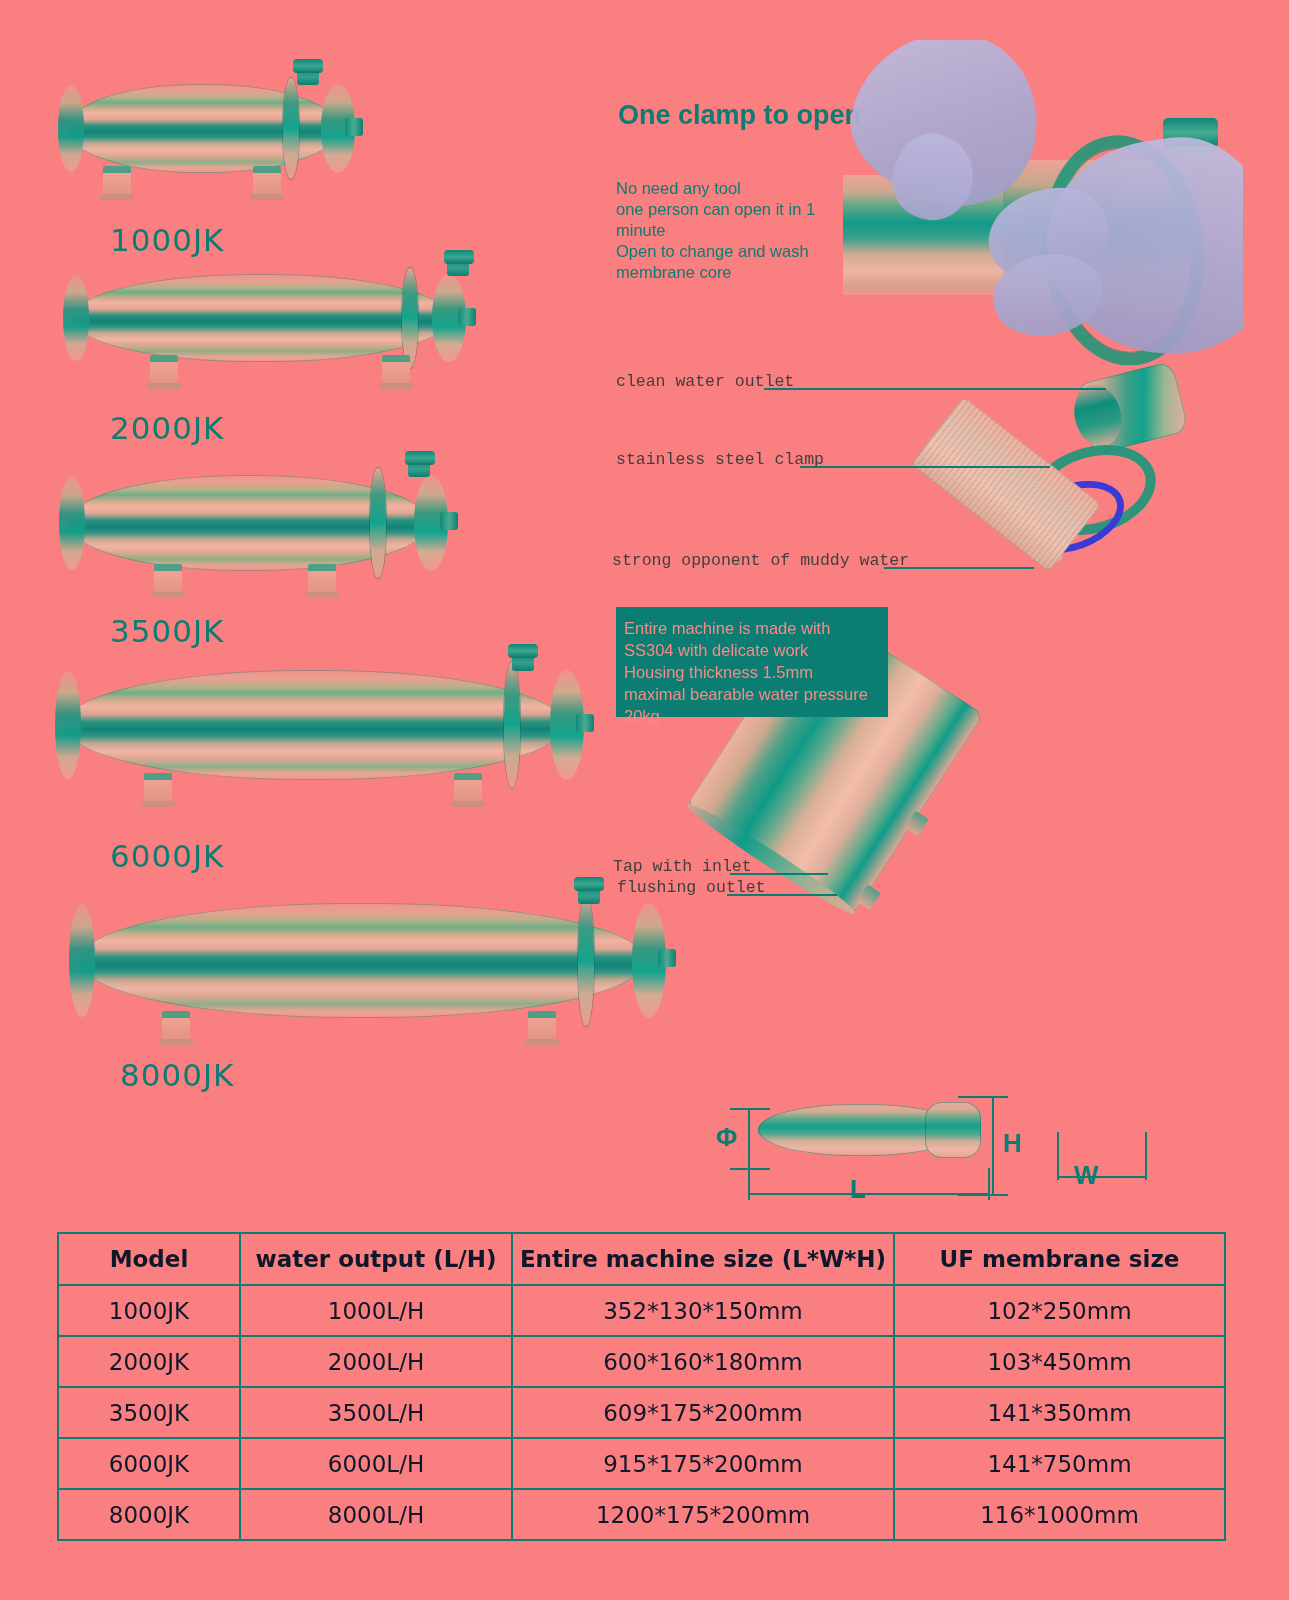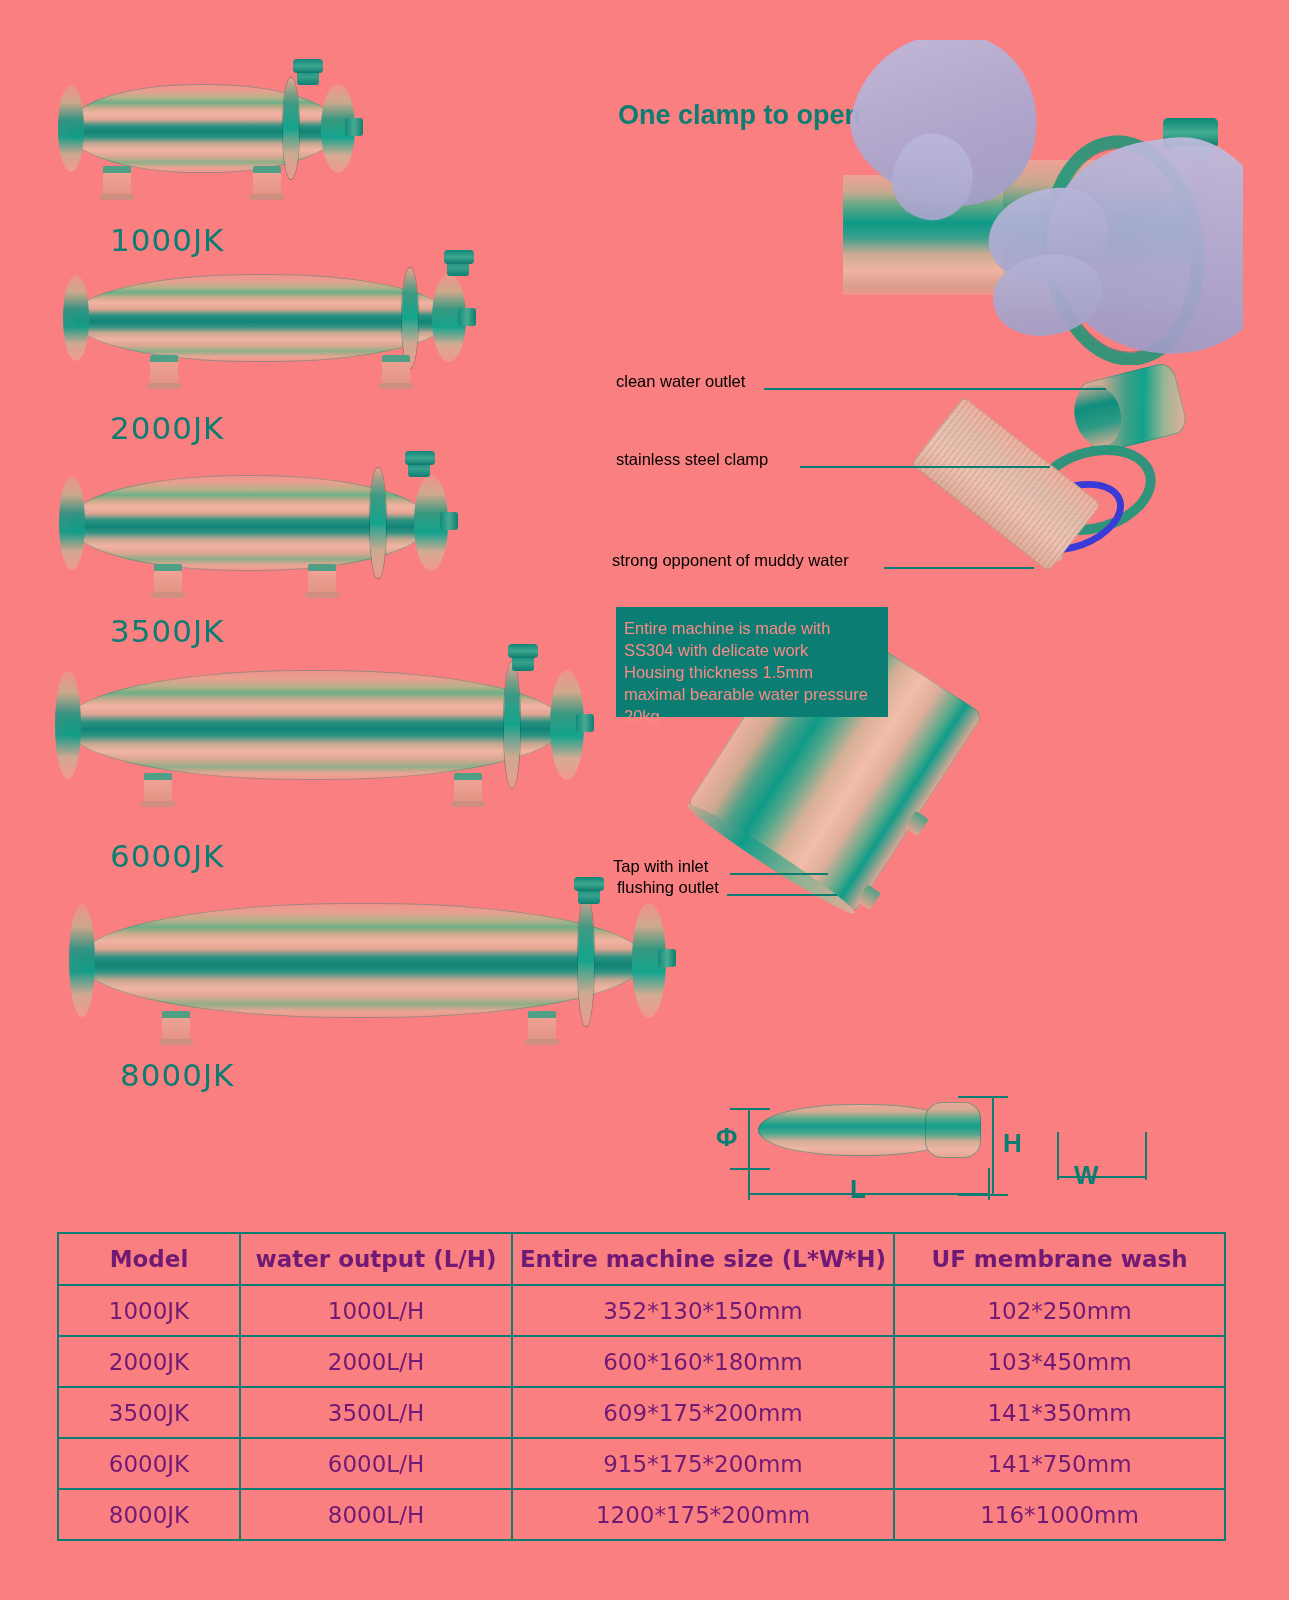--- a/index.html
+++ b/index.html
@@ -216,22 +216,22 @@
     position:absolute;left:0;bottom:-9px;width:100%;height:16px;
     border-radius:50%;
     background:linear-gradient(to right,#d9a893,#109c89,#8fb392,#e0ab97);
   }
 
   
   .leader{
     position:absolute;height:0;border-top:2px solid #0b7d72;
   }
   .callout{
-    position:absolute;font-size:16.5px;color:#000000;white-space:nowrap;
-    font-family:Liberation Sans, sans-serif;
+    position:absolute;font-size:16.5px;color:#404040;white-space:nowrap;
+    font-family:Liberation Mono, monospace;
   }
 
   
   .headline{
     position:absolute;left:618px;top:100px;
     font-size:27px;font-weight:bold;color:#0b7d72;
     font-family:"Liberation Sans",sans-serif;
   }
   .subtext{
     position:absolute;left:616px;top:178px;width:230px;
@@ -261,21 +261,21 @@
   }
 
   
   table.spec{
     position:absolute;left:57px;top:1232px;width:1151px;
     border-collapse:collapse;
     table-layout:fixed;
   }
   table.spec td,table.spec th{
     border:2px solid #0b7d72;
-    color:#701a75;
+    color:#0f172a;
     text-align:center;
     font-family:"DejaVu Sans",sans-serif;
   }
   table.spec th{
     font-size:23px;font-weight:bold;height:48px;
   }
   table.spec td{
     font-size:23px;height:47px;
   }
   .c1{width:178px;}
@@ -351,20 +351,27 @@
       <div class="knob" style="left:496px;top:-26px;"></div>
       <div class="nozzle-side" style="right:-30px;top:46px;"></div>
       <div class="foot" style="left:84px;top:108px;"></div>
       <div class="foot" style="left:450px;top:108px;"></div>
     </div>
     <div class="model-cap" style="left:120px;top:1057px;">8000JK</div>
   </div>
 
   <div class="headline">One clamp to open</div>
 
+  <div class="subtext">
+    <div>No need any tool</div>
+    <div>one person can open it in 1</div>
+    <div>minute</div>
+    <div>Open to change and wash</div>
+    <div>membrane core</div>
+  </div>
 
   <div class="photo-hands">
     <div class="ph-tube"></div>
     <div class="ph-tube2"></div>
     <div class="ph-knob"></div>
     <div class="ph-clamp"></div>
     <div class="hand h1"></div>
     <div class="hand h1b"></div>
     <div class="hand h2"></div>
     <div class="hand h2b"></div>
@@ -431,21 +438,21 @@
     <div class="dimline" style="left:445px;top:42px;width:2px;height:48px;"></div>
     <div class="dimlabel" style="left:374px;top:70px;">W</div>
   </div>
 
   <table class="spec">
     <thead>
       <tr>
         <th class="c1">Model</th>
         <th class="c2">water output (L/H)</th>
         <th class="c3">Entire machine size (L*W*H)</th>
-        <th class="c4">UF membrane wash</th>
+        <th class="c4">UF membrane size</th>
       </tr>
     </thead>
     <tbody>
       <tr>
         <td>1000JK</td>
         <td>1000L/H</td>
         <td>352*130*150mm</td>
         <td>102*250mm</td>
       </tr>
       <tr>

